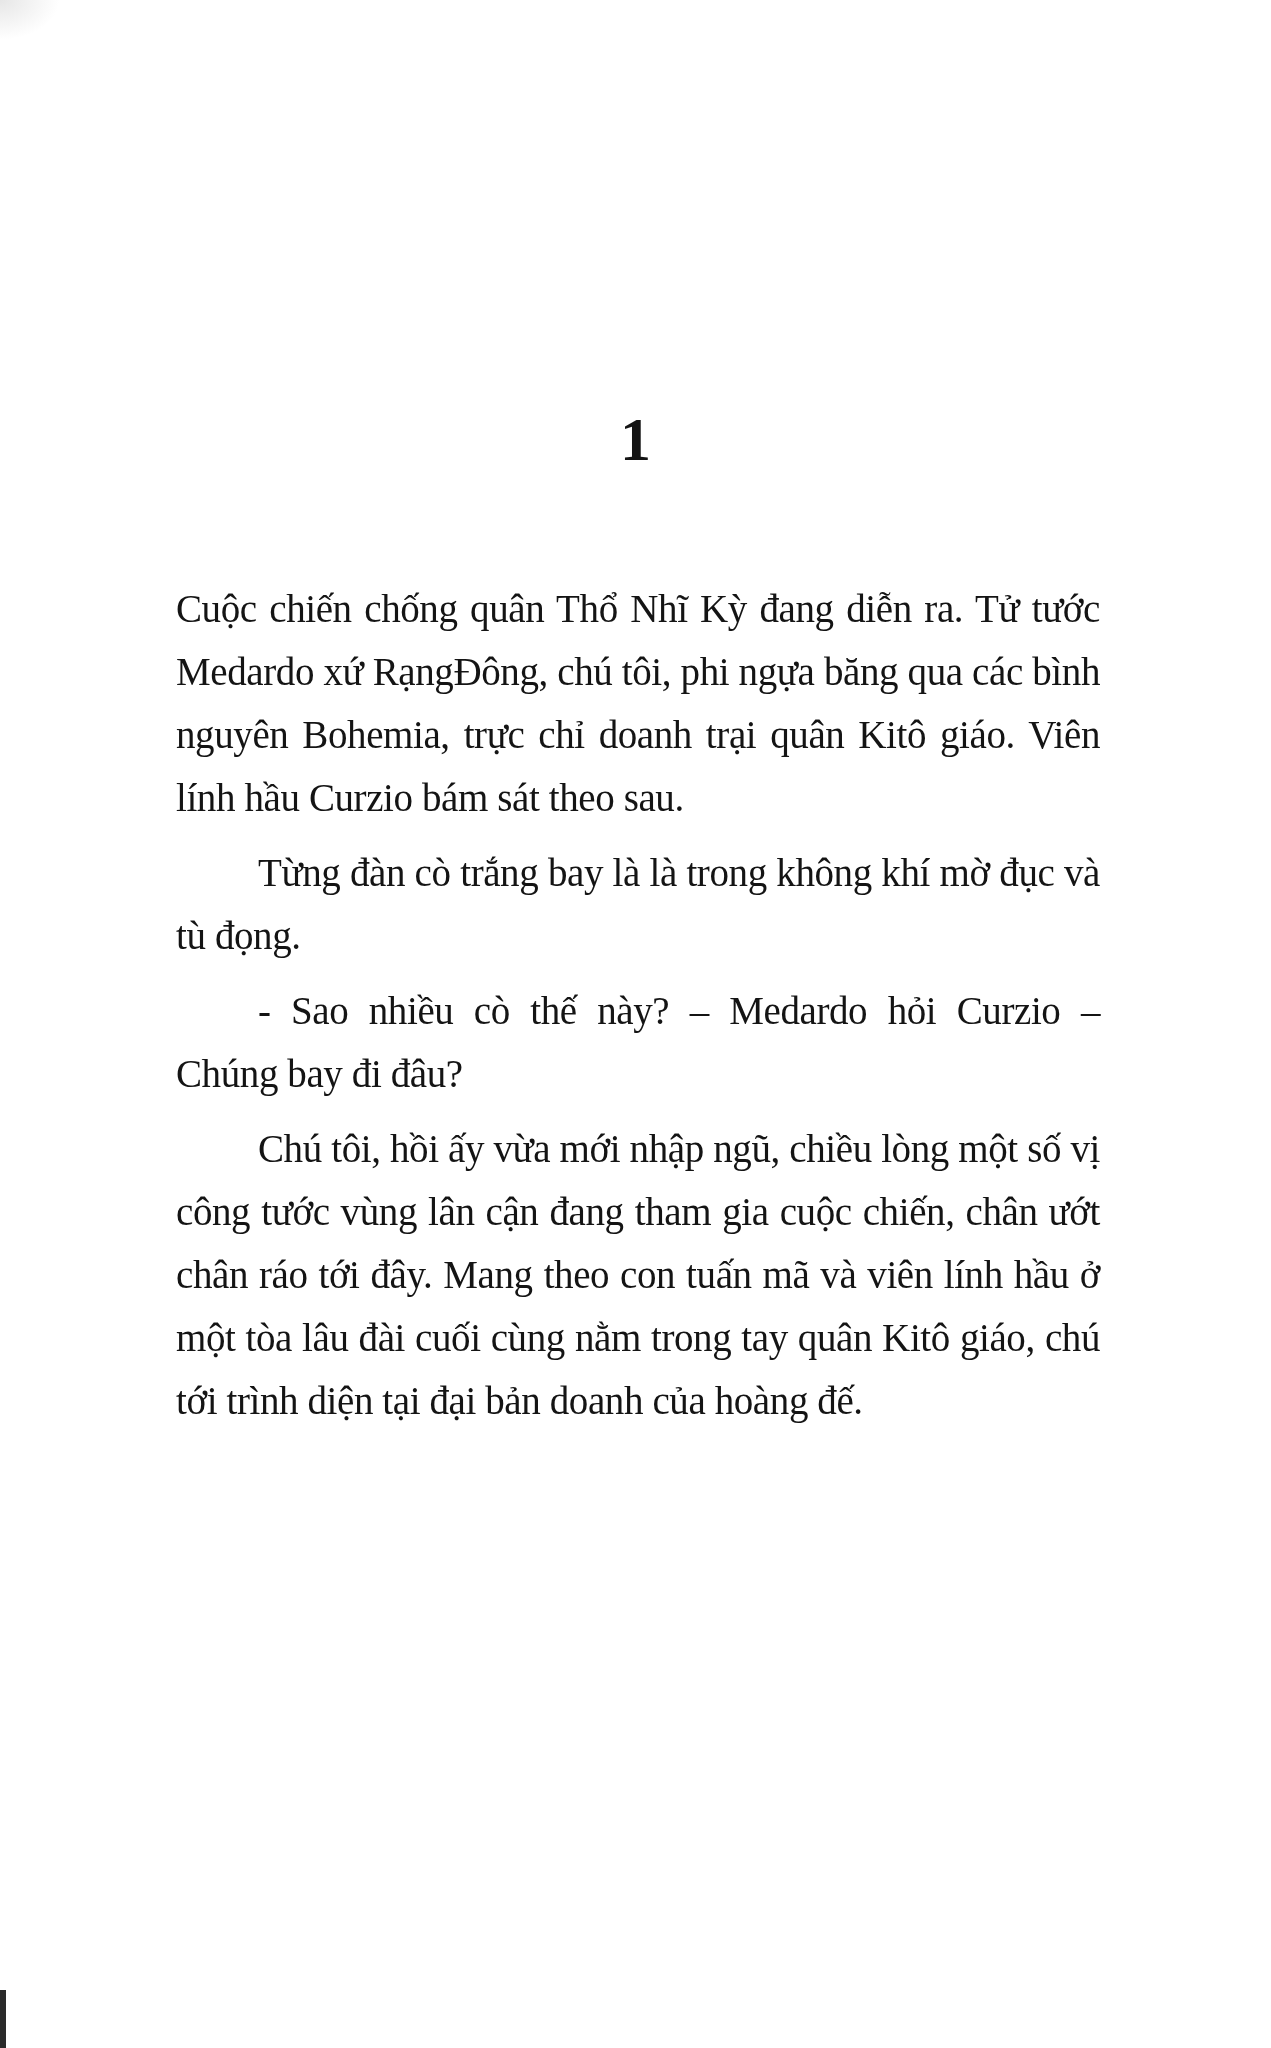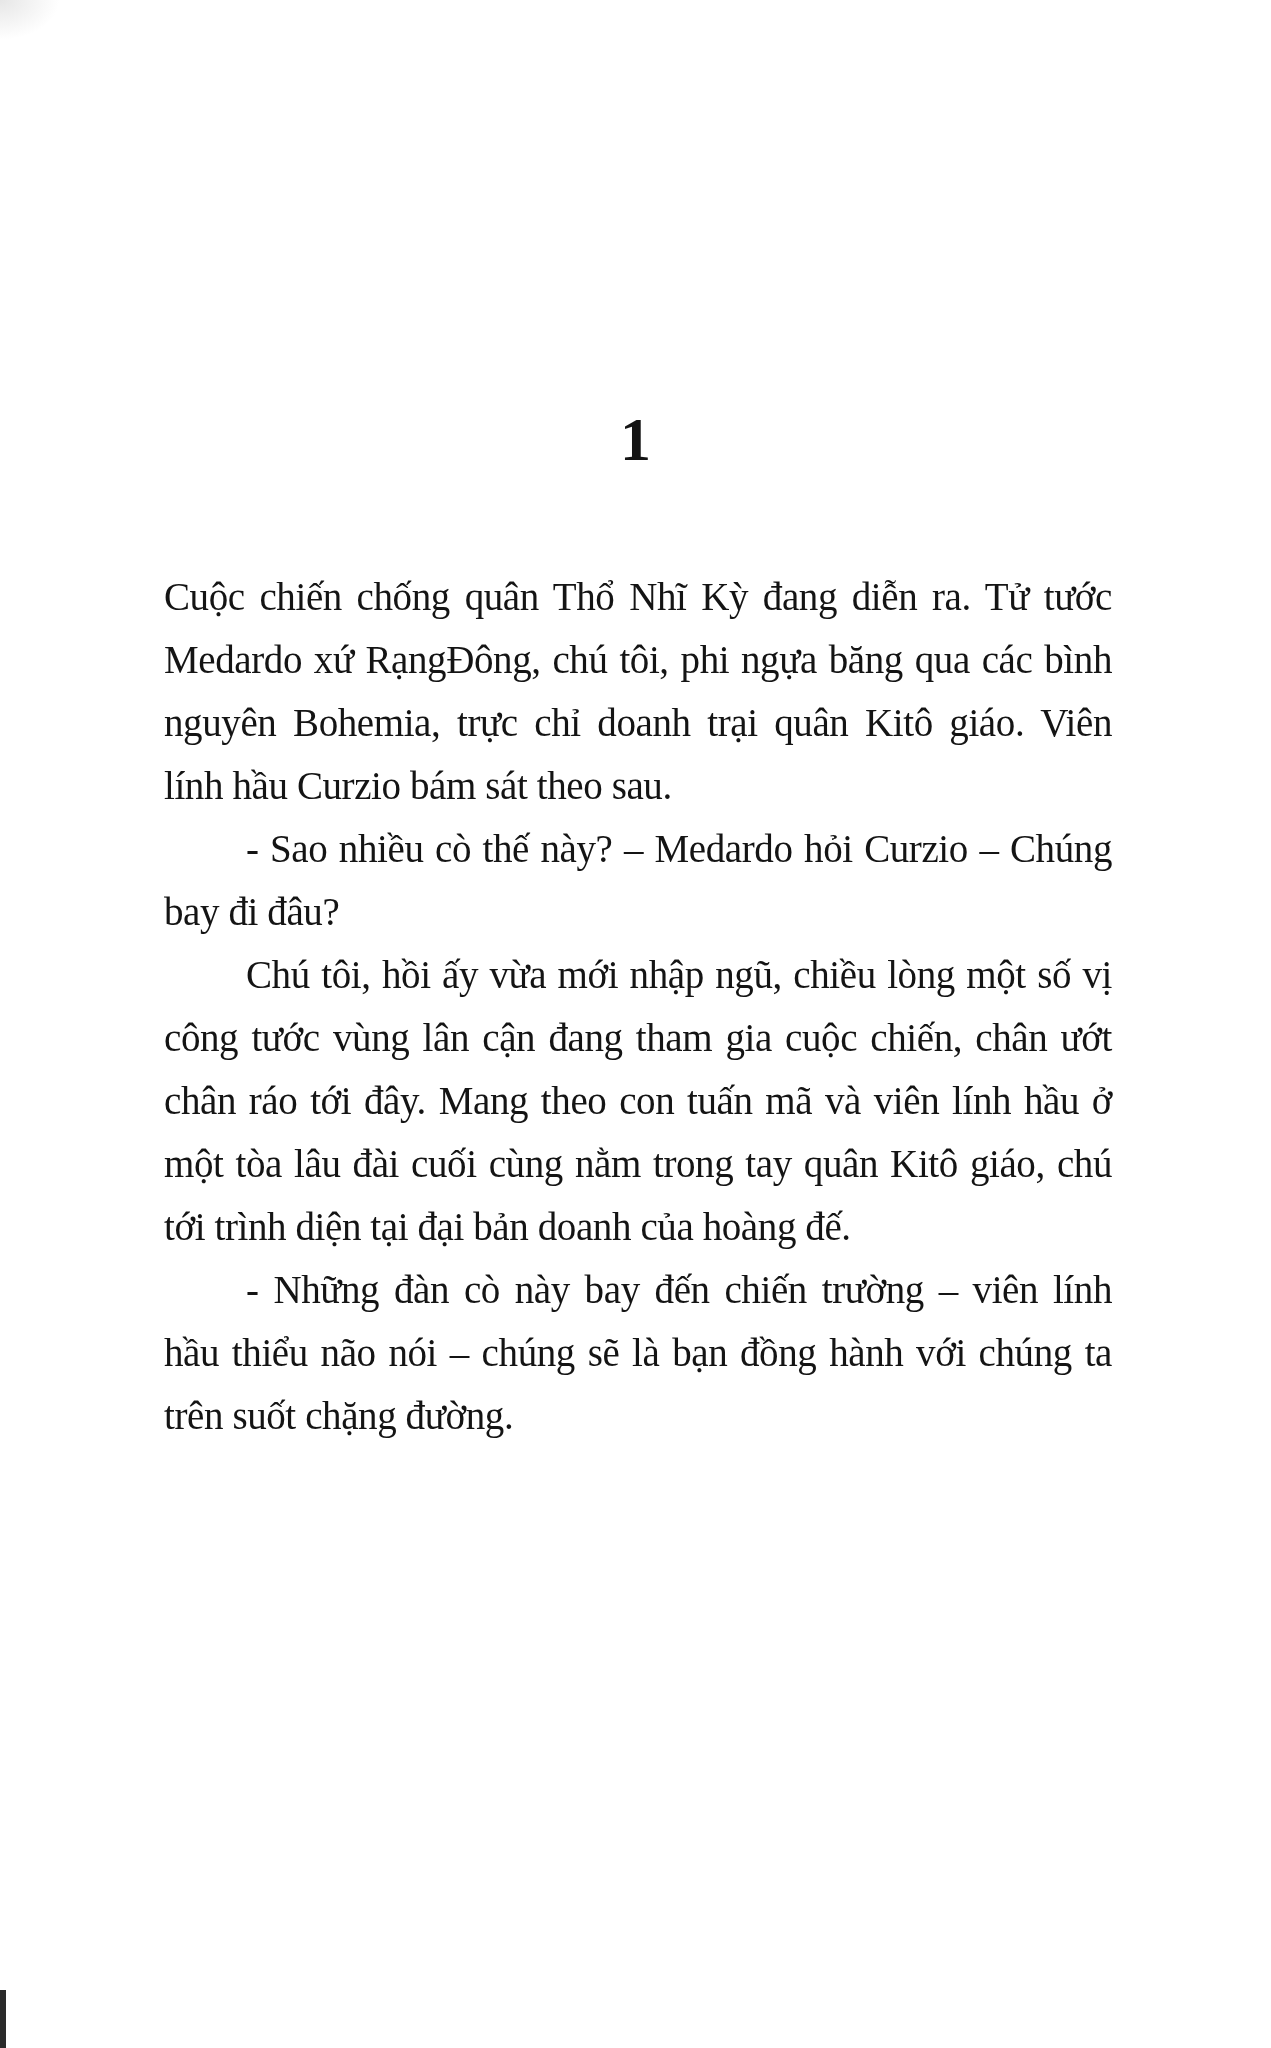--- a/index.html
+++ b/index.html
@@ -16,29 +16,29 @@
   }
   .chapter-number {
     position: absolute; top: 408px; left: 0; width: 1271px; text-align: center;
     font-size: 62px; font-weight: bold; line-height: 1;
   }
   .text-block {
     position: absolute; left: 164px; top: 565px; width: 948px;
     font-size: 39px; line-height: 63px; text-align: justify;
     letter-spacing: -0.4px;
   }
-  .para { margin: 0; }
+  .para { margin: 12px; }
   .para.indent { text-indent: 82px; }
 </style>
 </head>
 <body>
 
 <div class="page-shadow"></div>
 <div class="left-edge"></div>
 
 <div class="chapter-number">1</div>
 
 <div class="text-block">
   <p class="para">Cuộc chiến chống quân Thổ Nhĩ Kỳ đang diễn ra. Tử tước Medardo xứ RạngĐông, chú tôi, phi ngựa băng qua các bình nguyên Bohemia, trực chỉ doanh trại quân Kitô giáo. Viên lính hầu Curzio bám sát theo sau.</p>
+  <p class="para indent">Từng đàn cò trắng bay là là trong không khí mờ đục và tù đọng.</p>
   <p class="para indent">- Sao nhiều cò thế này? – Medardo hỏi Curzio – Chúng bay đi đâu?</p>
   <p class="para indent">Chú tôi, hồi ấy vừa mới nhập ngũ, chiều lòng một số vị công tước vùng lân cận đang tham gia cuộc chiến, chân ướt chân ráo tới đây. Mang theo con tuấn mã và viên lính hầu ở một tòa lâu đài cuối cùng nằm trong tay quân Kitô giáo, chú tới trình diện tại đại bản doanh của hoàng đế.</p>
-  <p class="para indent">- Những đàn cò này bay đến chiến trường – viên lính hầu thiểu não nói – chúng sẽ là bạn đồng hành với chúng ta trên suốt chặng đường.</p>
 </div>
 
 </body></html>

